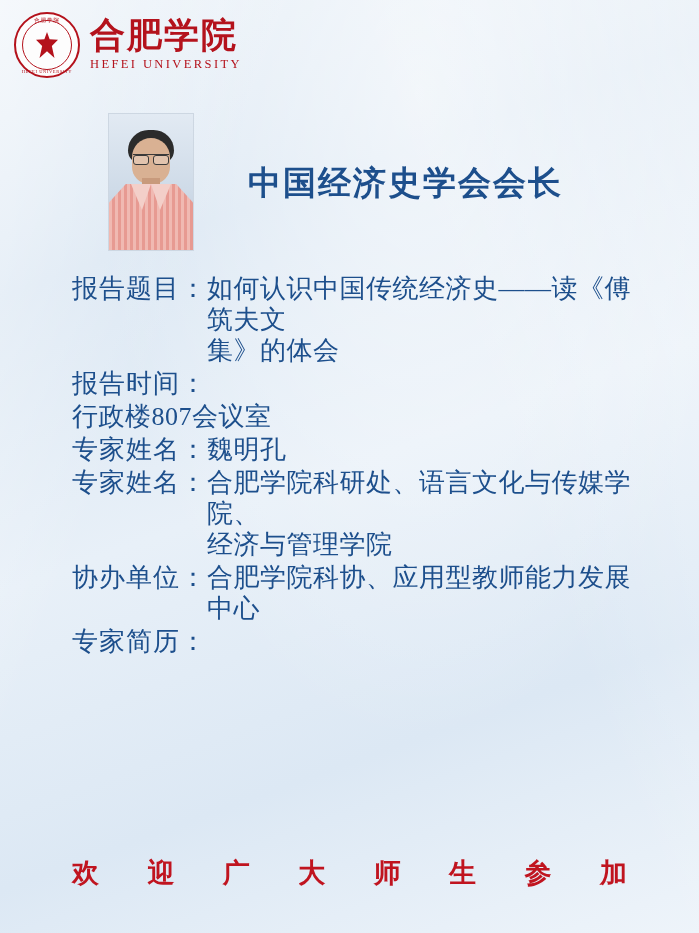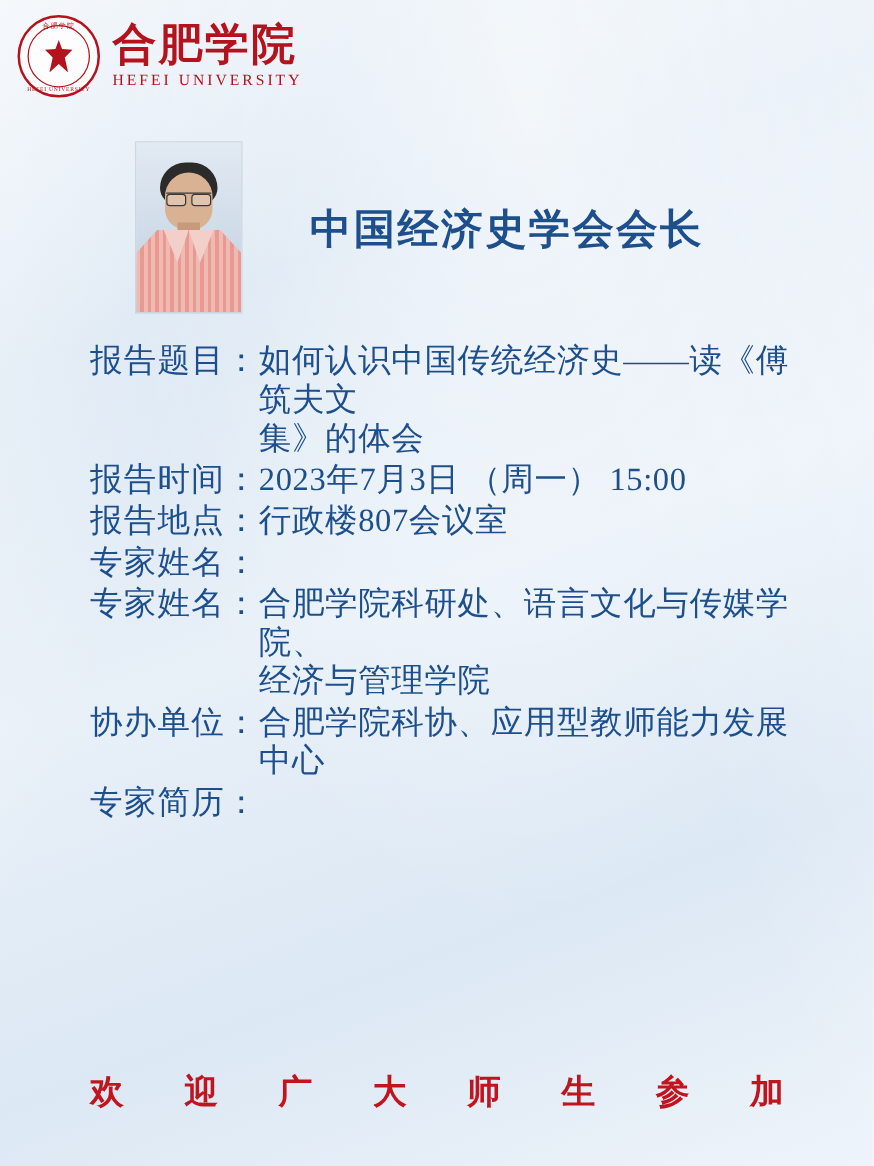--- a/index.html
+++ b/index.html
@@ -317,28 +317,27 @@
   <div class="info">
     <div class="info-row">
       <div class="info-label">报告题目：</div>
       <div class="info-value">
         <span>如何认识中国传统经济史——读《傅筑夫文</span>
         <span class="cont">集》的体会</span>
       </div>
     </div>
     <div class="info-row">
       <div class="info-label">报告时间：</div>
-      <div class="info-value">2023年7月3日 （周一） 15:00</div>
-    </div>
-    <div class="info-row">
-      <div class="info-label">报告地点：</div>
+    </div>
+    <div class="info-row">
       <div class="info-value">行政楼807会议室</div>
     </div>
     <div class="info-row">
       <div class="info-label">专家姓名：</div>
+      <div class="info-value">魏明孔</div>
     </div>
     <div class="info-row">
       <div class="info-label">专家姓名：</div>
       <div class="info-value">
         <span>合肥学院科研处、语言文化与传媒学院、</span>
         <span class="cont">经济与管理学院</span>
       </div>
     </div>
     <div class="info-row">
       <div class="info-label">协办单位：</div>

